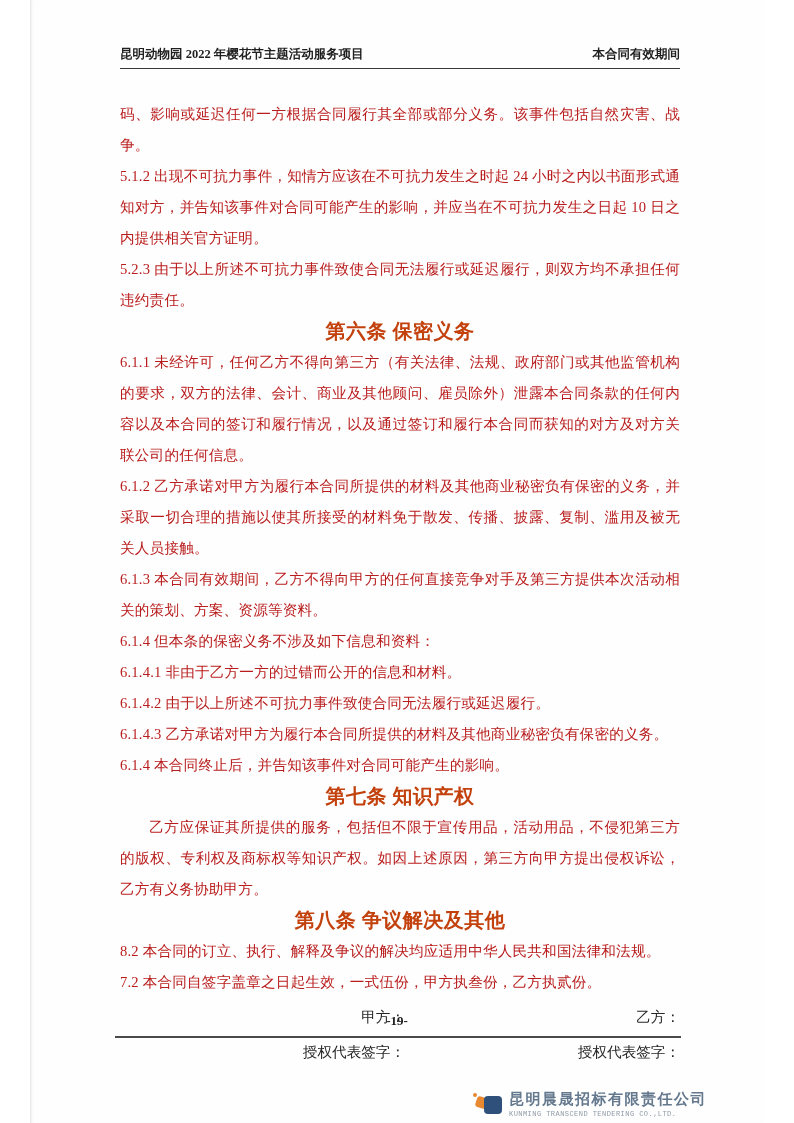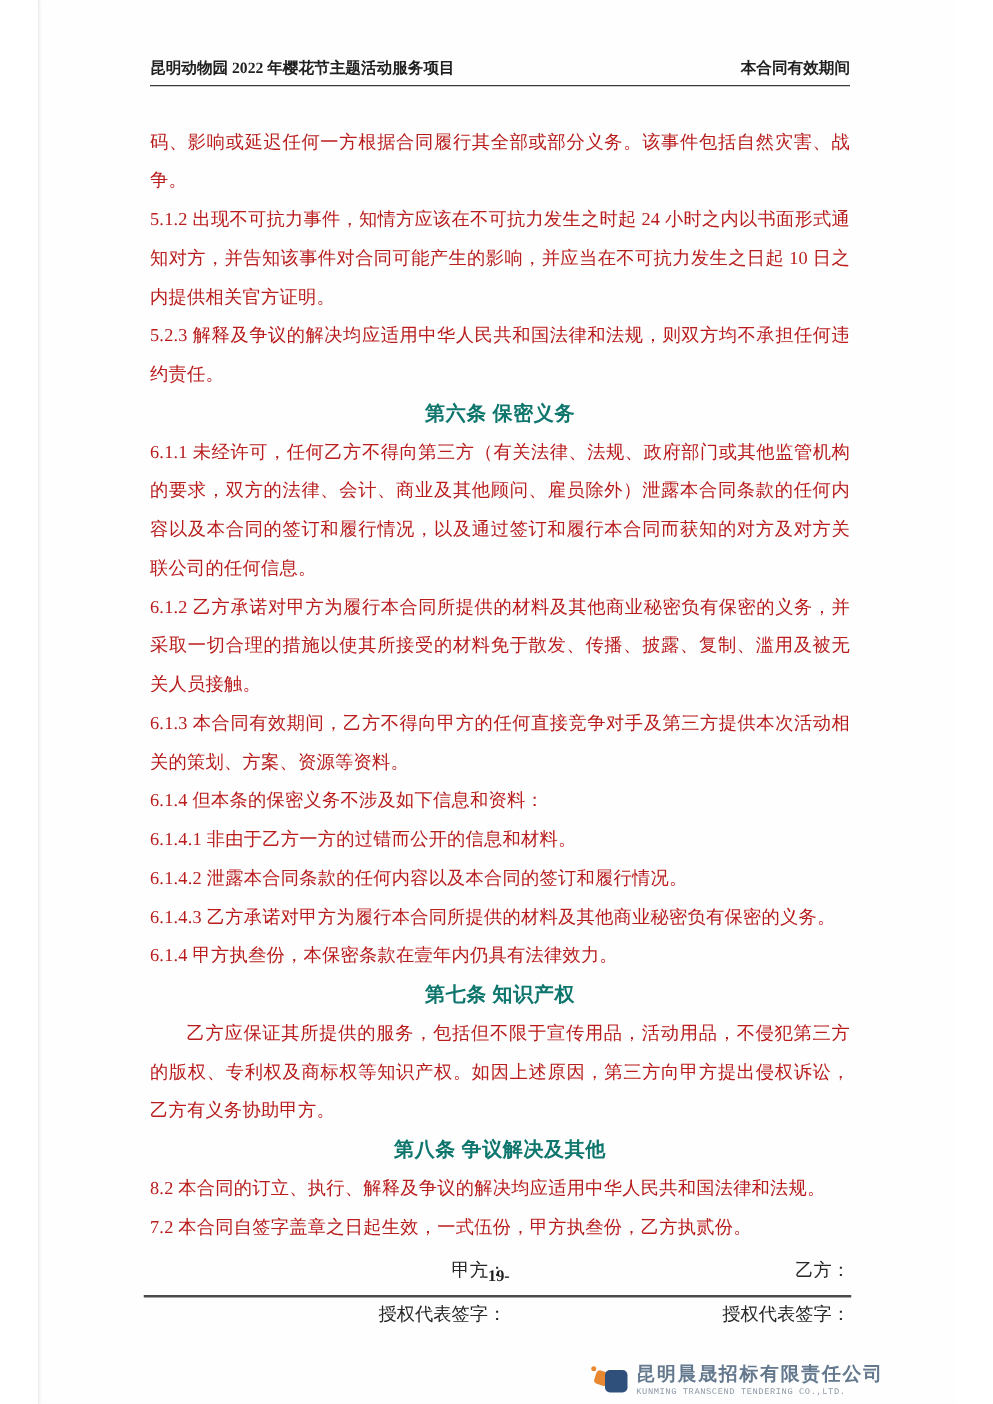--- a/index.html
+++ b/index.html
@@ -36,25 +36,25 @@
   }
   .para {
     font-size: 14.6px;
     line-height: 31px;
     text-align: justify;
     color: #b91c1c;
     letter-spacing: 0.2px;
   }
   .para.indent { text-indent: 2em; }
   .heading {
-    font-size: 16px;
+    font-size: 20px;
     font-weight: bold;
     text-align: center;
     line-height: 31px;
-    color: #0f766e;
+    color: #c2410c;
     letter-spacing: 0.5px;
   }
   
   .signature {
     margin: 0 84px 0 90px;
     text-align: right;
   }
   .sig-row {
     display: grid;
     grid-template-columns: 285px 1fr;
@@ -143,30 +143,30 @@
     <div class="header-row">
       <span>昆明动物园 2022 年樱花节主题活动服务项目</span>
       <span>本合同有效期间</span>
     </div>
   </div>
 
   <div class="content">
 
   <div class="para">码、影响或延迟任何一方根据合同履行其全部或部分义务。该事件包括自然灾害、战争。</div>
       <div class="para">5.1.2 出现不可抗力事件，知情方应该在不可抗力发生之时起 24 小时之内以书面形式通知对方，并告知该事件对合同可能产生的影响，并应当在不可抗力发生之日起 10 日之内提供相关官方证明。</div>
-      <div class="para">5.2.3 解释及争议的解决均应适用中华人民共和国法律和法规，则双方均不承担任何违约责任。</div>
+      <div class="para">5.2.3 由于以上所述不可抗力事件致使合同无法履行或延迟履行，则双方均不承担任何违约责任。</div>
       <div class="heading">第六条 保密义务</div>
       <div class="para">6.1.1 未经许可，任何乙方不得向第三方（有关法律、法规、政府部门或其他监管机构的要求，双方的法律、会计、商业及其他顾问、雇员除外）泄露本合同条款的任何内容以及本合同的签订和履行情况，以及通过签订和履行本合同而获知的对方及对方关联公司的任何信息。</div>
       <div class="para">6.1.2 乙方承诺对甲方为履行本合同所提供的材料及其他商业秘密负有保密的义务，并采取一切合理的措施以使其所接受的材料免于散发、传播、披露、复制、滥用及被无关人员接触。</div>
       <div class="para">6.1.3 本合同有效期间，乙方不得向甲方的任何直接竞争对手及第三方提供本次活动相关的策划、方案、资源等资料。</div>
       <div class="para">6.1.4 但本条的保密义务不涉及如下信息和资料：</div>
       <div class="para">6.1.4.1 非由于乙方一方的过错而公开的信息和材料。</div>
-      <div class="para">6.1.4.2 泄露本合同条款的任何内容以及本合同的签订和履行情况。</div>
+      <div class="para">6.1.4.2 由于以上所述不可抗力事件致使合同无法履行或延迟履行。</div>
       <div class="para">6.1.4.3 乙方承诺对甲方为履行本合同所提供的材料及其他商业秘密负有保密的义务。</div>
-      <div class="para">6.1.4 甲方执叁份，本保密条款在壹年内仍具有法律效力。</div>
+      <div class="para">6.1.4 本合同终止后，并告知该事件对合同可能产生的影响。</div>
       <div class="heading">第七条 知识产权</div>
       <div class="para indent">乙方应保证其所提供的服务，包括但不限于宣传用品，活动用品，不侵犯第三方的版权、专利权及商标权等知识产权。如因上述原因，第三方向甲方提出侵权诉讼，乙方有义务协助甲方。</div>
       <div class="heading">第八条 争议解决及其他</div>
       <div class="para">8.2 本合同的订立、执行、解释及争议的解决均应适用中华人民共和国法律和法规。</div>
       <div class="para">7.2 本合同自签字盖章之日起生效，一式伍份，甲方执叁份，乙方执贰份。</div>
     </div>
 
   <div class="signature">
 
   <div class="sig-row">

